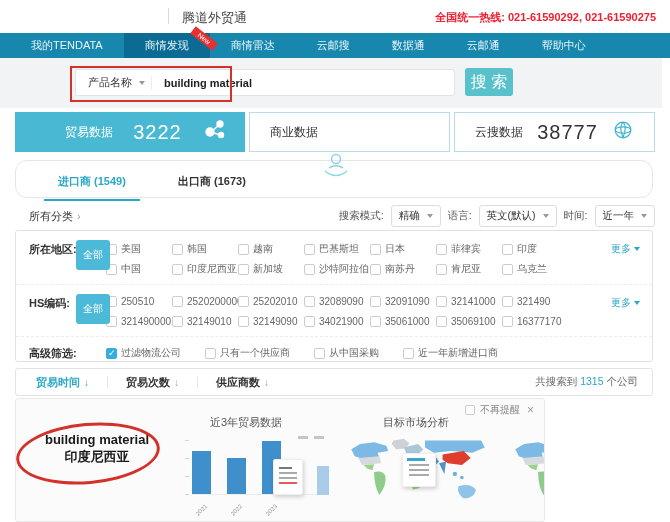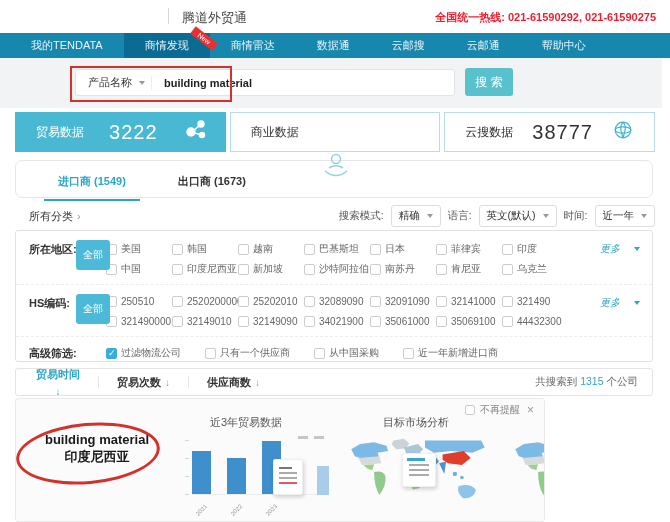--- a/index.html
+++ b/index.html
@@ -22,35 +22,35 @@
   .nav-badge{position:absolute;top:1px;right:-8px;transform:rotate(38deg);background:#e83030;color:#fff;font-size:7px;line-height:9px;padding:0 7px;}
 
   
   .search-section{position:absolute;left:0;top:58px;width:662px;height:50px;background:#f2f3f5;}
   .search-bar{position:absolute;left:75px;top:11px;width:380px;height:27px;background:#fff;border:1px solid #e3e3e3;border-radius:3px;display:flex;align-items:center;box-sizing:border-box;}
   .search-cat{padding:0 7px 0 12px;font-size:11px;color:#333;white-space:nowrap;}
   .caret{width:0;height:0;border-left:3px solid transparent;border-right:3px solid transparent;border-top:4px solid #999;display:inline-block;}
   .caret.teal{border-top-color:#2aa7c7;}
   .search-divider{width:1px;height:14px;background:#ececec;margin:0 10px 0 6px;}
   .search-input{border:none;outline:none;flex:1;font-size:11px;font-weight:bold;color:#222;font-family:"Liberation Sans","DejaVu Sans",sans-serif;background:transparent;}
-  .search-btn{position:absolute;left:465px;top:10px;width:48px;height:28px;background:#58c1cc;border-radius:3px;color:#fff;font-size:12px;text-align:center;line-height:28px;cursor:pointer;}
+  .search-btn{position:absolute;left:465px;top:10px;width:48px;height:28px;background:#58c1cc;border-radius:3px;color:#fff;font-size:16px;text-align:center;line-height:28px;cursor:pointer;}
   .search-annotation{position:absolute;left:70px;top:8px;width:158px;height:32px;border:2px solid #d3322b;z-index:5;pointer-events:none;}
 
   
   .stats{position:absolute;left:15px;top:112px;width:640px;height:40px;display:flex;gap:4px;}
   .stat{flex:1;display:flex;align-items:center;background:#fff;border:1px solid #b9dcec;box-sizing:border-box;cursor:pointer;}
-  .stat.active{background:#49b8d3;border-color:#49b8d3;}
+  .stat.active{background:#49b8d3;border-color:#49b8d3;padding-left:29px;}
   .stat-label{font-size:12px;padding-left:20px;color:#333;}
   .stat.active .stat-label{color:#fff;}
   .stat-value{flex:1;text-align:center;font-size:20px;color:#333;letter-spacing:1px;}
   .stat.active .stat-value{color:#fff;}
   .stat-icon{width:26px;margin-right:16px;flex:none;}
 
   
-  .tabs-box{position:absolute;left:15px;top:160px;width:638px;height:38px;background:#fff;border:1px solid #e6e6e6;border-radius:7px;box-sizing:border-box;}
+  .tabs-box{position:absolute;left:15px;top:160px;width:638px;height:38px;background:#fff;border:1px solid #e6e6e6;border-radius:12px;box-sizing:border-box;}
   .tab{position:absolute;top:13px;font-size:11px;font-weight:bold;color:#333;cursor:pointer;}
   .tab .cnt{font-weight:bold;margin-left:3px;}
   .tab.active{color:#2aa7c7;}
   .tab.active::after{content:"";position:absolute;left:-14px;right:-14px;bottom:-12px;height:2px;background:#2aa7c7;}
   .service-icon{position:absolute;left:303px;top:-12px;width:34px;height:32px;}
 
   
   .controls{position:absolute;left:15px;top:205px;width:640px;height:22px;}
   .crumb{position:absolute;left:14px;top:4px;font-size:11px;color:#333;cursor:pointer;}
   .crumb .chev{color:#999;margin-left:4px;}
@@ -65,28 +65,28 @@
   .frow.r3{padding:5px 0 5px 0;border-top:1px dashed #ececec;}
   .flabel{position:absolute;left:13px;top:11px;font-size:11px;font-weight:bold;color:#333;}
   .frow.r3 .flabel{top:9px;}
   .all-pill{position:absolute;left:60px;top:9px;background:#4cb9d8;color:#fff;font-size:10px;padding:8px 7px;border-radius:3px;cursor:pointer;}
   .check-rows{margin-left:90px;margin-right:38px;}
   .check-row{display:flex;height:20px;align-items:center;}
   .check-item{width:66px;display:flex;align-items:center;gap:4px;font-size:10px;color:#666;cursor:pointer;white-space:nowrap;overflow:hidden;flex:none;}
   .cbox{width:11px;height:11px;border:1px solid #ccc;border-radius:2px;background:#fff;flex:none;box-sizing:border-box;}
   .cbox.checked{background:#35aedd;border-color:#35aedd;position:relative;}
   .cbox.checked::after{content:"✓";position:absolute;left:1px;top:-1px;color:#fff;font-size:9px;line-height:11px;}
-  .more-link{position:absolute;right:12px;top:11px;color:#2aa7c7;font-size:10px;display:flex;gap:14px;align-items:center;cursor:pointer;font-style:italic;}
+  .more-link{position:absolute;right:12px;top:11px;color:#2aa7c7;font-size:10px;display:flex;gap:3px;align-items:center;cursor:pointer;}
   .adv-row{margin-left:90px;display:flex;gap:24px;align-items:center;height:22px;}
   .adv-row .check-item{width:auto;overflow:visible;}
 
   
   .sort-box{position:absolute;left:15px;top:368px;width:638px;height:28px;background:#fff;border:1px solid #e3e3e3;border-radius:3px;display:flex;align-items:center;box-sizing:border-box;}
   .sort-item{font-size:11px;font-weight:bold;color:#333;padding:0 18px;display:flex;gap:4px;align-items:center;cursor:pointer;}
-  .sort-item:first-child{padding-left:20px;flex-direction:column;}
+  .sort-item:first-child{padding-left:20px;}
   .sort-item .arr{font-weight:normal;font-size:10px;color:#999;}
   .sort-item.active{color:#2aa7c7;}
   .sort-item.active .arr{color:#2aa7c7;}
   .sort-sep{width:1px;height:12px;background:#e5e5e5;}
   .result-count{margin-left:auto;padding-right:14px;font-size:10.5px;color:#666;}
   .result-count .num{color:#2aa7c7;margin:0 3px;}
 
   
   .preview-box{position:absolute;left:15px;top:398px;width:530px;height:124px;background:#fbfbfc;border:1px solid #e9e9e9;border-radius:3px;box-sizing:border-box;overflow:hidden;}
   .dismiss{position:absolute;right:10px;top:4px;display:flex;gap:5px;align-items:center;font-size:10px;color:#888;cursor:pointer;}
@@ -132,22 +132,22 @@
   <div class="hdr">
     <span class="brand-divider"></span>
     <span class="brand">腾道外贸通</span>
     <span class="hotline">全国统一热线: 021-61590292, 021-61590275</span>
   </div>
 
   <div class="navbar">
       <div class="nav-item">我的TENDATA</div>
       <div class="nav-item active">商情发现<span class="nav-badge">New</span></div>
       <div class="nav-item">商情雷达</div>
+      <div class="nav-item">云邮搜</div>
       <div class="nav-item">数据通</div>
-      <div class="nav-item">云邮搜</div>
       <div class="nav-item">云邮通</div>
       <div class="nav-item">帮助中心</div>
     </div>
 
   <div class="search-section">
     <div class="search-bar">
       <span class="search-cat">产品名称</span>
       <i class="caret"></i>
       <span class="search-divider"></span>
       <input class="search-input" type="text" readonly="" value="building material" style="">
@@ -355,21 +355,21 @@
             <label class="check-item">
               <span class="cbox"></span>
               <span>35061000</span>
             </label>
             <label class="check-item">
               <span class="cbox"></span>
               <span>35069100</span>
             </label>
             <label class="check-item">
               <span class="cbox"></span>
-              <span>44432300</span>
+              <span>16377170</span>
             </label>
           </div>
         </div>
       <span class="more-link">
           <span>更多</span>
           <i class="caret teal"></i>
         </span>
     </div>
     <div class="frow r3">
       <span class="flabel">高级筛选:</span>

